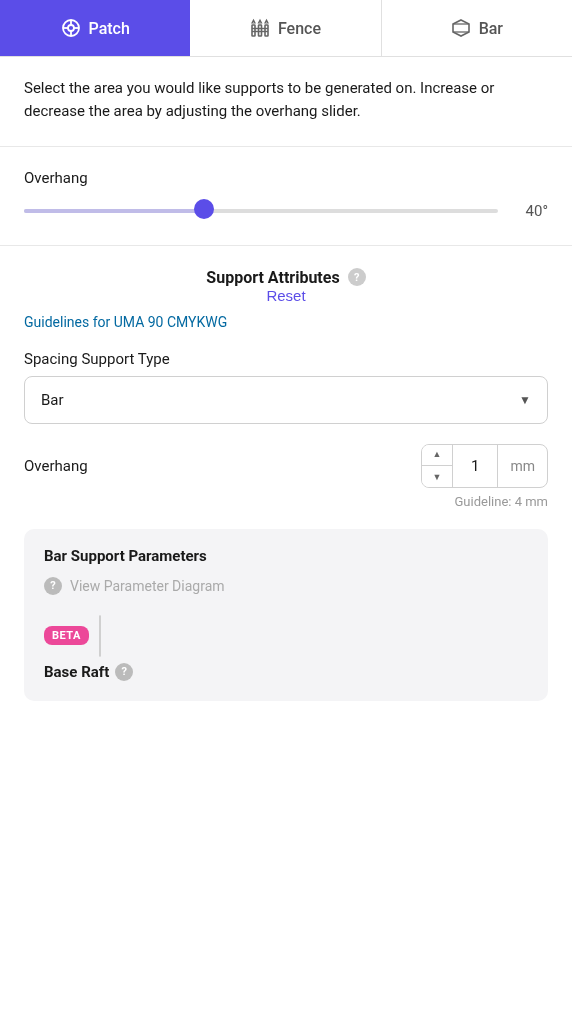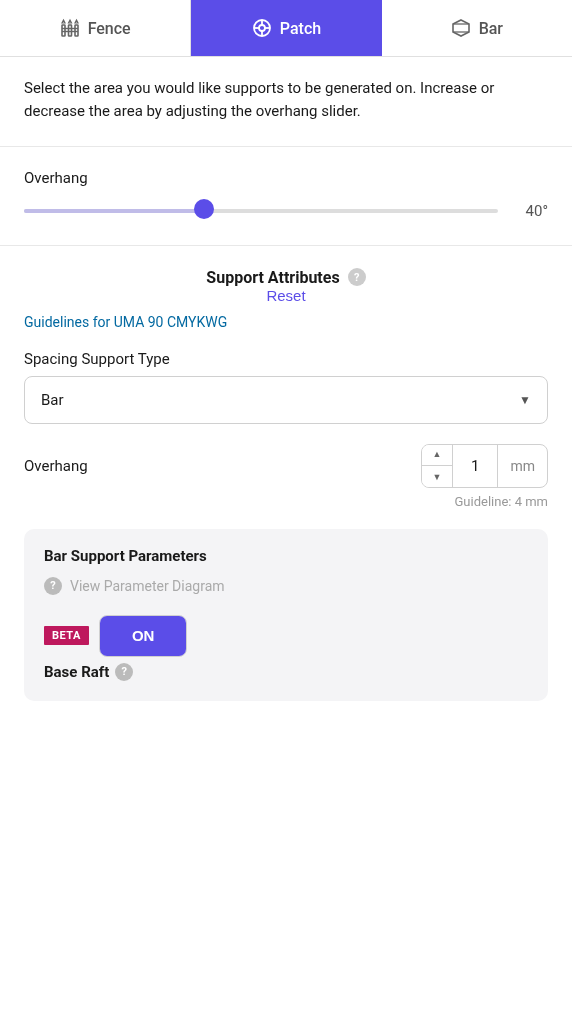--- a/index.html
+++ b/index.html
@@ -267,26 +267,26 @@
       align-items: center;
       gap: 8px;
       margin-bottom: 20px;
       cursor: pointer;
     }
     .view-diagram-text {
       font-size: 14px;
       color: #aaa;
     }
     .beta-badge {
-      background: #be185d;
+      background: #ec4899;
       color: #fff;
       font-size: 11px;
       font-weight: 700;
       padding: 3px 8px;
-      border-radius: 1px;
+      border-radius: 8px;
       letter-spacing: 0.5px;
     }
     .toggle-group {
       display: flex;
       border: 1.5px solid #d0d0d0;
       border-radius: 8px;
       overflow: hidden;
       height: 42px;
     }
     .toggle-btn {
@@ -319,51 +319,51 @@
       display: flex;
       align-items: center;
       gap: 10px;
       margin-top: 4px;
     }
   </style>
 </head>
 <body>
 
 <div class="tab-bar">
+
+  <div class="tab active">
+    <span class="tab-icon">
+      <svg width="20" height="20" viewBox="0 0 20 20" fill="none" xmlns="http://www.w3.org/2000/svg">
+        <circle cx="10" cy="10" r="8" stroke="white" stroke-width="1.8"></circle>
+        <circle cx="10" cy="10" r="3" stroke="white" stroke-width="1.8"></circle>
+        <line x1="10" y1="2" x2="10" y2="7" stroke="white" stroke-width="1.8"></line>
+        <line x1="10" y1="13" x2="10" y2="18" stroke="white" stroke-width="1.8"></line>
+        <line x1="2" y1="10" x2="7" y2="10" stroke="white" stroke-width="1.8"></line>
+        <line x1="13" y1="10" x2="18" y2="10" stroke="white" stroke-width="1.8"></line>
+      </svg>
+    </span>
+    <span>Patch</span>
+  </div>
 
   <div class="tab">
     <span class="tab-icon">
       <svg width="20" height="20" viewBox="0 0 20 20" fill="none" xmlns="http://www.w3.org/2000/svg">
         <rect x="2" y="7" width="3" height="11" rx="0.5" stroke="#666" stroke-width="1.6"></rect>
         <rect x="8.5" y="7" width="3" height="11" rx="0.5" stroke="#666" stroke-width="1.6"></rect>
         <rect x="15" y="7" width="3" height="11" rx="0.5" stroke="#666" stroke-width="1.6"></rect>
         <polygon points="3.5,2 5,5 2,5" stroke="#666" stroke-width="1.2" fill="none"></polygon>
         <polygon points="10,2 11.5,5 8.5,5" stroke="#666" stroke-width="1.2" fill="none"></polygon>
         <polygon points="16.5,2 18,5 15,5" stroke="#666" stroke-width="1.2" fill="none"></polygon>
         <line x1="2" y1="10.5" x2="18" y2="10.5" stroke="#666" stroke-width="1.4"></line>
         <line x1="2" y1="13.5" x2="18" y2="13.5" stroke="#666" stroke-width="1.4"></line>
       </svg>
     </span>
     <span>Fence</span>
   </div>
 
-  <div class="tab active">
-    <span class="tab-icon">
-      <svg width="20" height="20" viewBox="0 0 20 20" fill="none" xmlns="http://www.w3.org/2000/svg">
-        <circle cx="10" cy="10" r="8" stroke="white" stroke-width="1.8"></circle>
-        <circle cx="10" cy="10" r="3" stroke="white" stroke-width="1.8"></circle>
-        <line x1="10" y1="2" x2="10" y2="7" stroke="white" stroke-width="1.8"></line>
-        <line x1="10" y1="13" x2="10" y2="18" stroke="white" stroke-width="1.8"></line>
-        <line x1="2" y1="10" x2="7" y2="10" stroke="white" stroke-width="1.8"></line>
-        <line x1="13" y1="10" x2="18" y2="10" stroke="white" stroke-width="1.8"></line>
-      </svg>
-    </span>
-    <span>Patch</span>
-  </div>
-
   <div class="tab">
     <span class="tab-icon">
       <svg width="20" height="20" viewBox="0 0 20 20" fill="none" xmlns="http://www.w3.org/2000/svg">
         <polygon points="10,2 18,6 18,14 10,18 2,14 2,6" stroke="#666" stroke-width="1.6" fill="none"></polygon>
         <line x1="2" y1="6" x2="18" y2="6" stroke="#666" stroke-width="1.3"></line>
         <line x1="2" y1="14" x2="18" y2="14" stroke="#666" stroke-width="1.3"></line>
       </svg>
     </span>
     <span>Bar</span>
   </div>
@@ -426,21 +426,20 @@
         <span>?</span>
       </div>
       <span class="view-diagram-text">View Parameter Diagram</span>
     </div>
 
     <div class="bottom-row">
       <div style="display:flex; flex-direction:column; gap:6px;">
         <div style="display:flex; align-items:center; gap:10px;">
           <span class="beta-badge">BETA</span>
           <div class="toggle-group">
-            <button class="toggle-btn active">ON</button>
           </div>
         </div>
         <div class="base-raft-label-row">
           <span class="base-raft-label">Base Raft</span>
           <div class="help-icon" style="background:#bbb;">
             <span>?</span>
           </div>
         </div>
       </div>
     </div>

